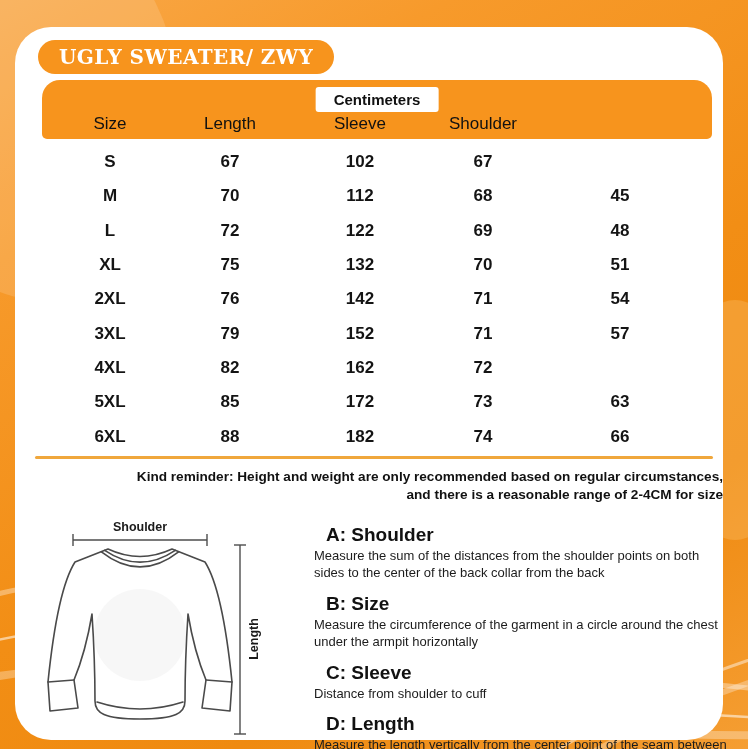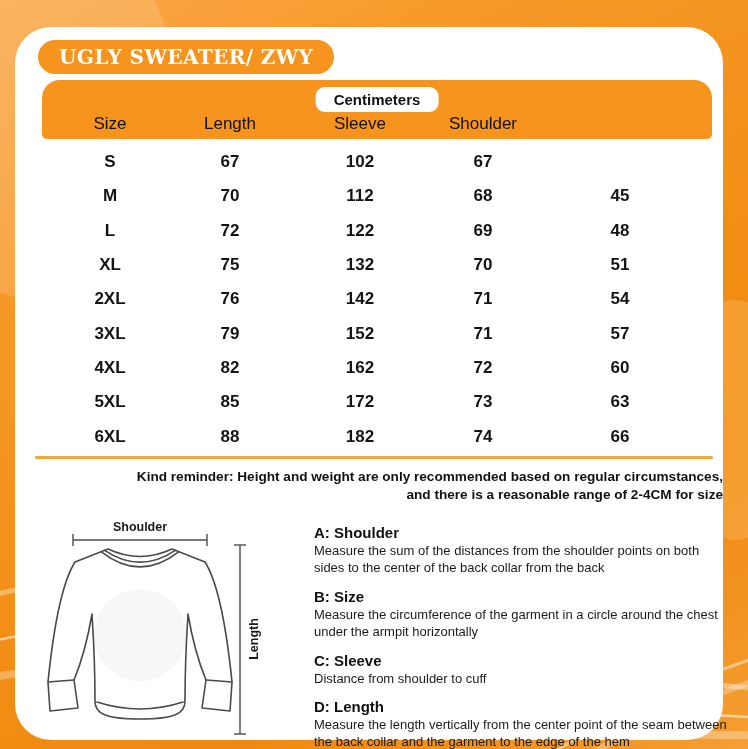--- a/index.html
+++ b/index.html
@@ -28,21 +28,21 @@
     font-weight:700;font-size:20px;color:#ffffff;letter-spacing:.4px;white-space:nowrap;
   }
   
   .size-table{position:absolute;left:27px;top:53px;width:670px;}
   .thead{
     position:relative;height:59px;background:#F7941D;
     border-radius:18px 18px 5px 5px;
   }
   .unit-pill{
     position:absolute;left:50%;top:7px;transform:translateX(-50%);
-    background:#ffffff;border-radius:9px;height:25px;
+    background:#ffffff;border-radius:3px;height:25px;
     display:flex;align-items:center;padding:0 18px;
   }
   .unit-pill span{font-weight:700;font-size:15px;color:#111;white-space:nowrap;}
   .cols,.tr{
     display:grid;grid-template-columns:136px 104px 156px 90px 184px;
     width:670px;
   }
   .cols{position:absolute;bottom:5px;left:0;}
   .cols .th{text-align:center;font-weight:400;font-size:17px;color:#111;}
   .tbody{margin-top:6px;}
@@ -54,21 +54,21 @@
     background:#F0A73C;border-radius:2px;
   }
   .note{
     position:absolute;left:0;right:0;top:441px;text-align:right;
     font-weight:700;font-size:13.6px;line-height:1.32;color:#111;
   }
   
   .diagram{position:absolute;left:15px;top:490px;width:280px;height:230px;}
   .defs{position:absolute;left:299px;top:497px;width:415px;}
   .def{margin-bottom:11px;}
-  .def-term{font-weight:700;font-size:15px;color:#111;margin-bottom:2px;}
+  .def-term{font-weight:700;font-size:19px;color:#111;margin-bottom:2px;margin-left:12px;}
   .def-desc{font-weight:400;font-size:13px;line-height:1.3;color:#1c1c1c;}
   svg text{font-family:"Liberation Sans","DejaVu Sans",sans-serif;}
 </style>
 </head>
 <body>
 
 <div class="bg">
   <svg class="bg-swirls" width="748" height="749" viewBox="0 0 748 749" aria-hidden="true">
     <ellipse cx="40" cy="110" rx="140" ry="190" fill="rgba(255,255,255,0.14)"></ellipse>
     <ellipse cx="735" cy="420" rx="60" ry="120" fill="rgba(255,210,140,0.25)"></ellipse>
@@ -137,21 +137,20 @@
           <div class="td">79</div>
           <div class="td">152</div>
           <div class="td">71</div>
           <div class="td">57</div>
         </div>
         <div class="tr">
           <div class="td">4XL</div>
           <div class="td">82</div>
           <div class="td">162</div>
           <div class="td">72</div>
-          <div class="td">60</div>
         </div>
         <div class="tr">
           <div class="td">5XL</div>
           <div class="td">85</div>
           <div class="td">172</div>
           <div class="td">73</div>
           <div class="td">63</div>
         </div>
         <div class="tr">
           <div class="td">6XL</div>

